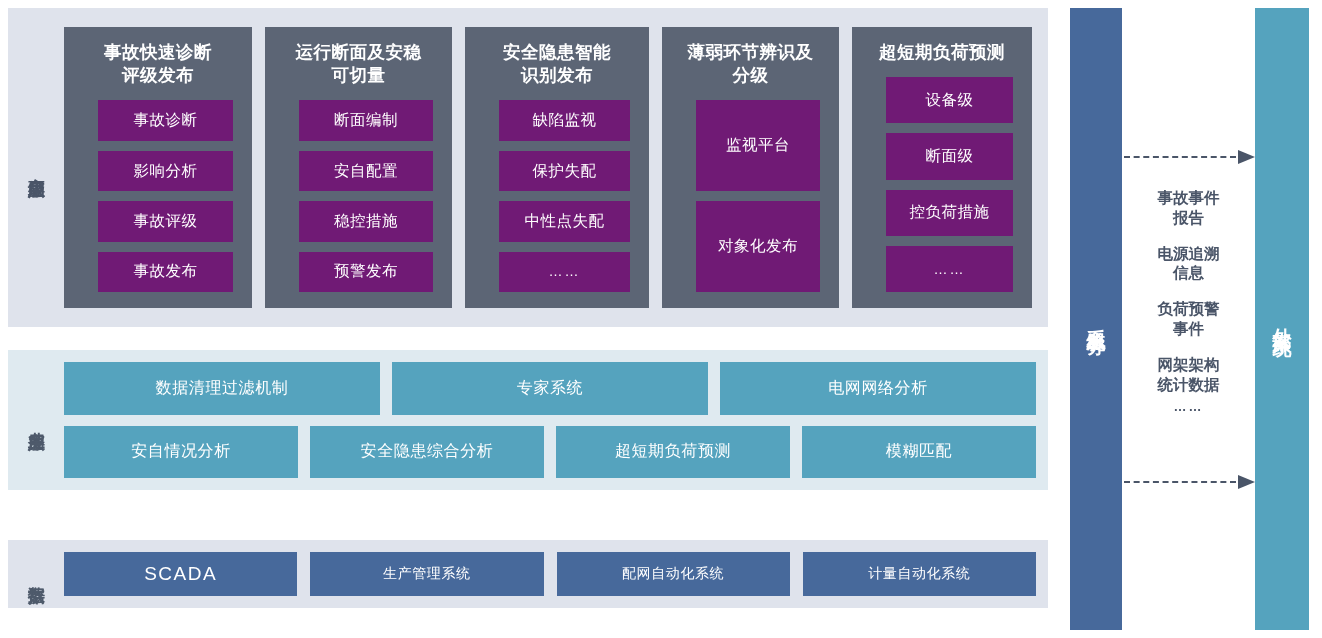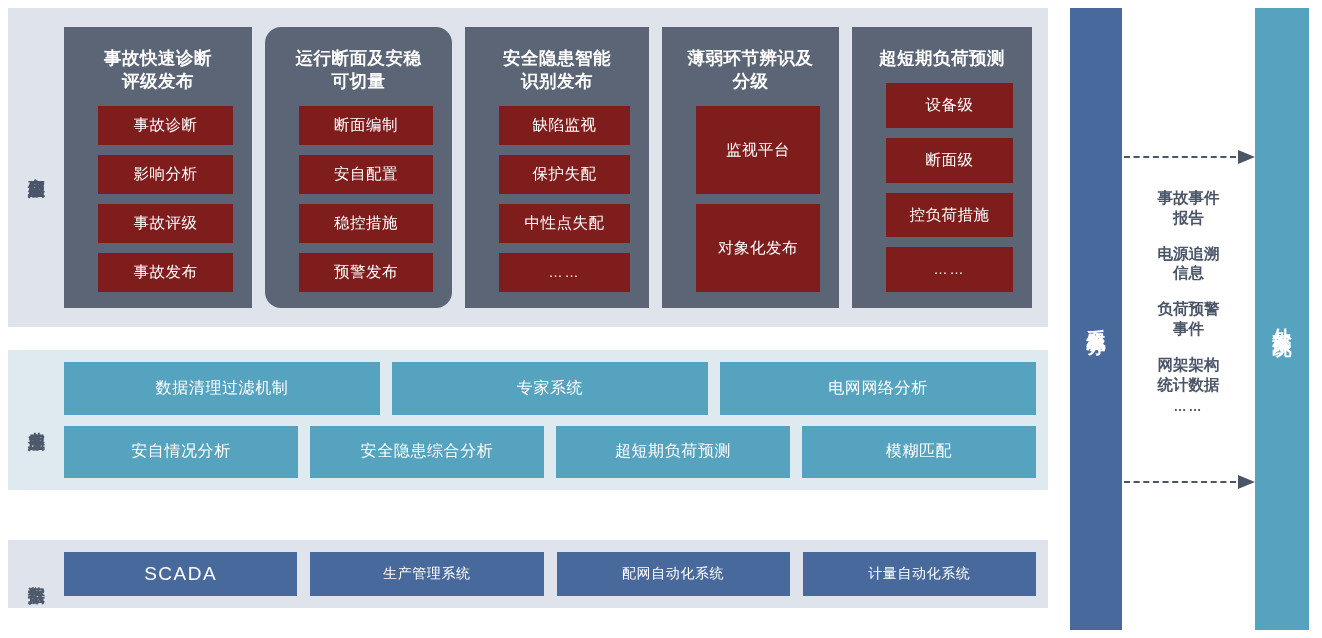--- a/index.html
+++ b/index.html
@@ -64,56 +64,56 @@
 
   
   #band-advanced .band-body {
     padding: 19px 12px 19px 0;
   }
   .app-card {
     background: #5c6575;
     display: flex;
     flex-direction: column;
     box-sizing: border-box;
-    padding: 20px 19px 16px 19px;
+    padding: 14px 19px 16px 19px;
   }
   .app-card-title {
     color: #ffffff;
     font-weight: bold;
     font-size: 17.5px;
     text-align: center;
     line-height: 1.32;
     margin-bottom: 13px;
     letter-spacing: 0.5px;
     white-space: pre-line;
   }
   .app-items {
     flex: 1 1 auto;
     display: flex;
     flex-direction: column;
     gap: 10px;
   }
   .app-item {
-    background: #7f1d1d;
+    background: #701a75;
     color: #ffffff;
     font-size: 15.5px;
     display: flex;
     align-items: center;
     justify-content: center;
     text-align: center;
     flex: 1 1 0;
     letter-spacing: 0.5px;
     line-height: 1.2;
     margin-left: 15px;
   }
   .app-item.dots { font-size: 14px; letter-spacing: 2px; }
 
   
   #card-0 { flex: 0 0 188px; }
-  #card-1 { flex: 0 0 187px; border-radius: 16px; }
+  #card-1 { flex: 0 0 187px; }
   #card-2 { flex: 0 0 184px; }
   #card-3 { flex: 0 0 177px; }
   #card-4 { flex: 0 0 180px; }
 
   
   #band-business .band-body {
     padding: 12px 12px 12px 0;
     flex-direction: column;
     gap: 11px;
   }

